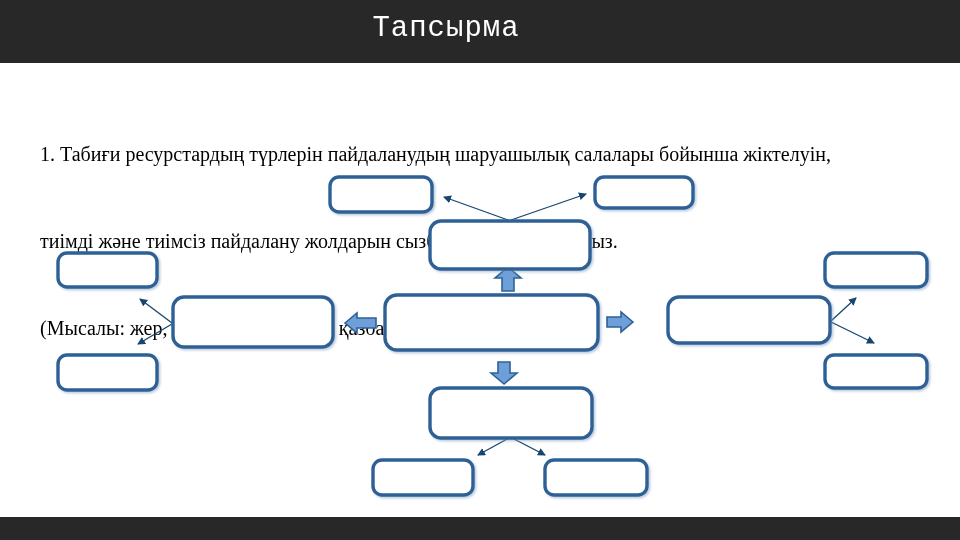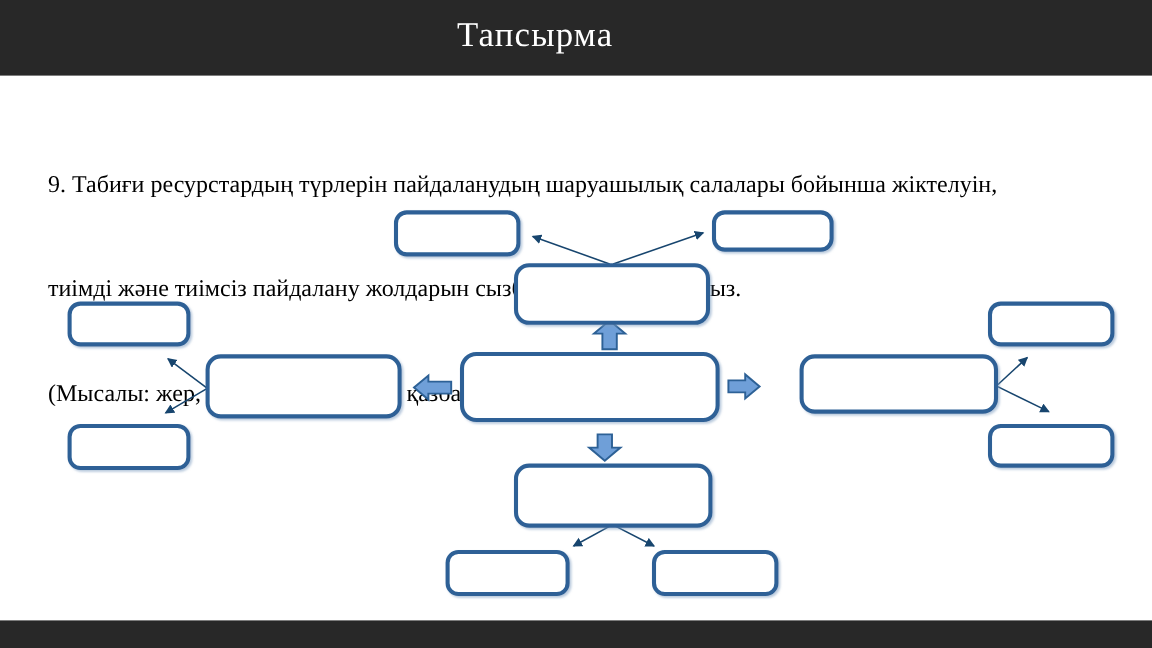--- a/index.html
+++ b/index.html
@@ -11,21 +11,21 @@
   .slide { position:relative; width:960px; height:540px; background:#ffffff; }
 
   .titlebar {
     position:absolute; top:0; left:0; width:960px; height:63px;
     background:#282828;
   }
   .titlebar h1 {
     position:absolute; margin:0; top:0; left:0; width:892px; height:58px;
     line-height:58px; text-align:center;
     color:#ffffff; font-size:29px; font-weight:500; letter-spacing:1px;
-    font-family:Liberation Serif, serif;
+    font-family:Liberation Mono, monospace;
   }
 
   .footbar {
     position:absolute; left:0; bottom:0; width:960px; height:23px;
     background:#282828;
   }
 
   .task {
     position:absolute; left:40px; top:82px;
     color:#000000;
@@ -45,21 +45,21 @@
 
 <div class="slide">
 
   <header class="titlebar">
     <h1>Тапсырма</h1>
   </header>
 
   <main>
 
     <div class="task">
-      <div>9. Табиғи ресурстардың түрлерін пайдаланудың шаруашылық салалары бойынша жіктелуін,</div>
+      <div>1. Табиғи ресурстардың түрлерін пайдаланудың шаруашылық салалары бойынша жіктелуін,</div>
       <div>тиімді және тиімсіз пайдалану жолдарын сызба түрінде  ұсыныңыз.</div>
       <div>(Мысалы: жер, орман, су, пайдалы қазбалар)</div>
     </div>
 
     <svg class="diagram" viewBox="0 0 960 540" xmlns="http://www.w3.org/2000/svg">
       <defs>
         <marker id="ah" markerUnits="userSpaceOnUse" markerWidth="9" markerHeight="9" refX="7" refY="4" orient="auto">
           <path d="M0,0 L8,4 L0,8 Z" fill="#17456e"></path>
         </marker>
         <filter id="boxshadow" x="-20%" y="-20%" width="140%" height="140%">

